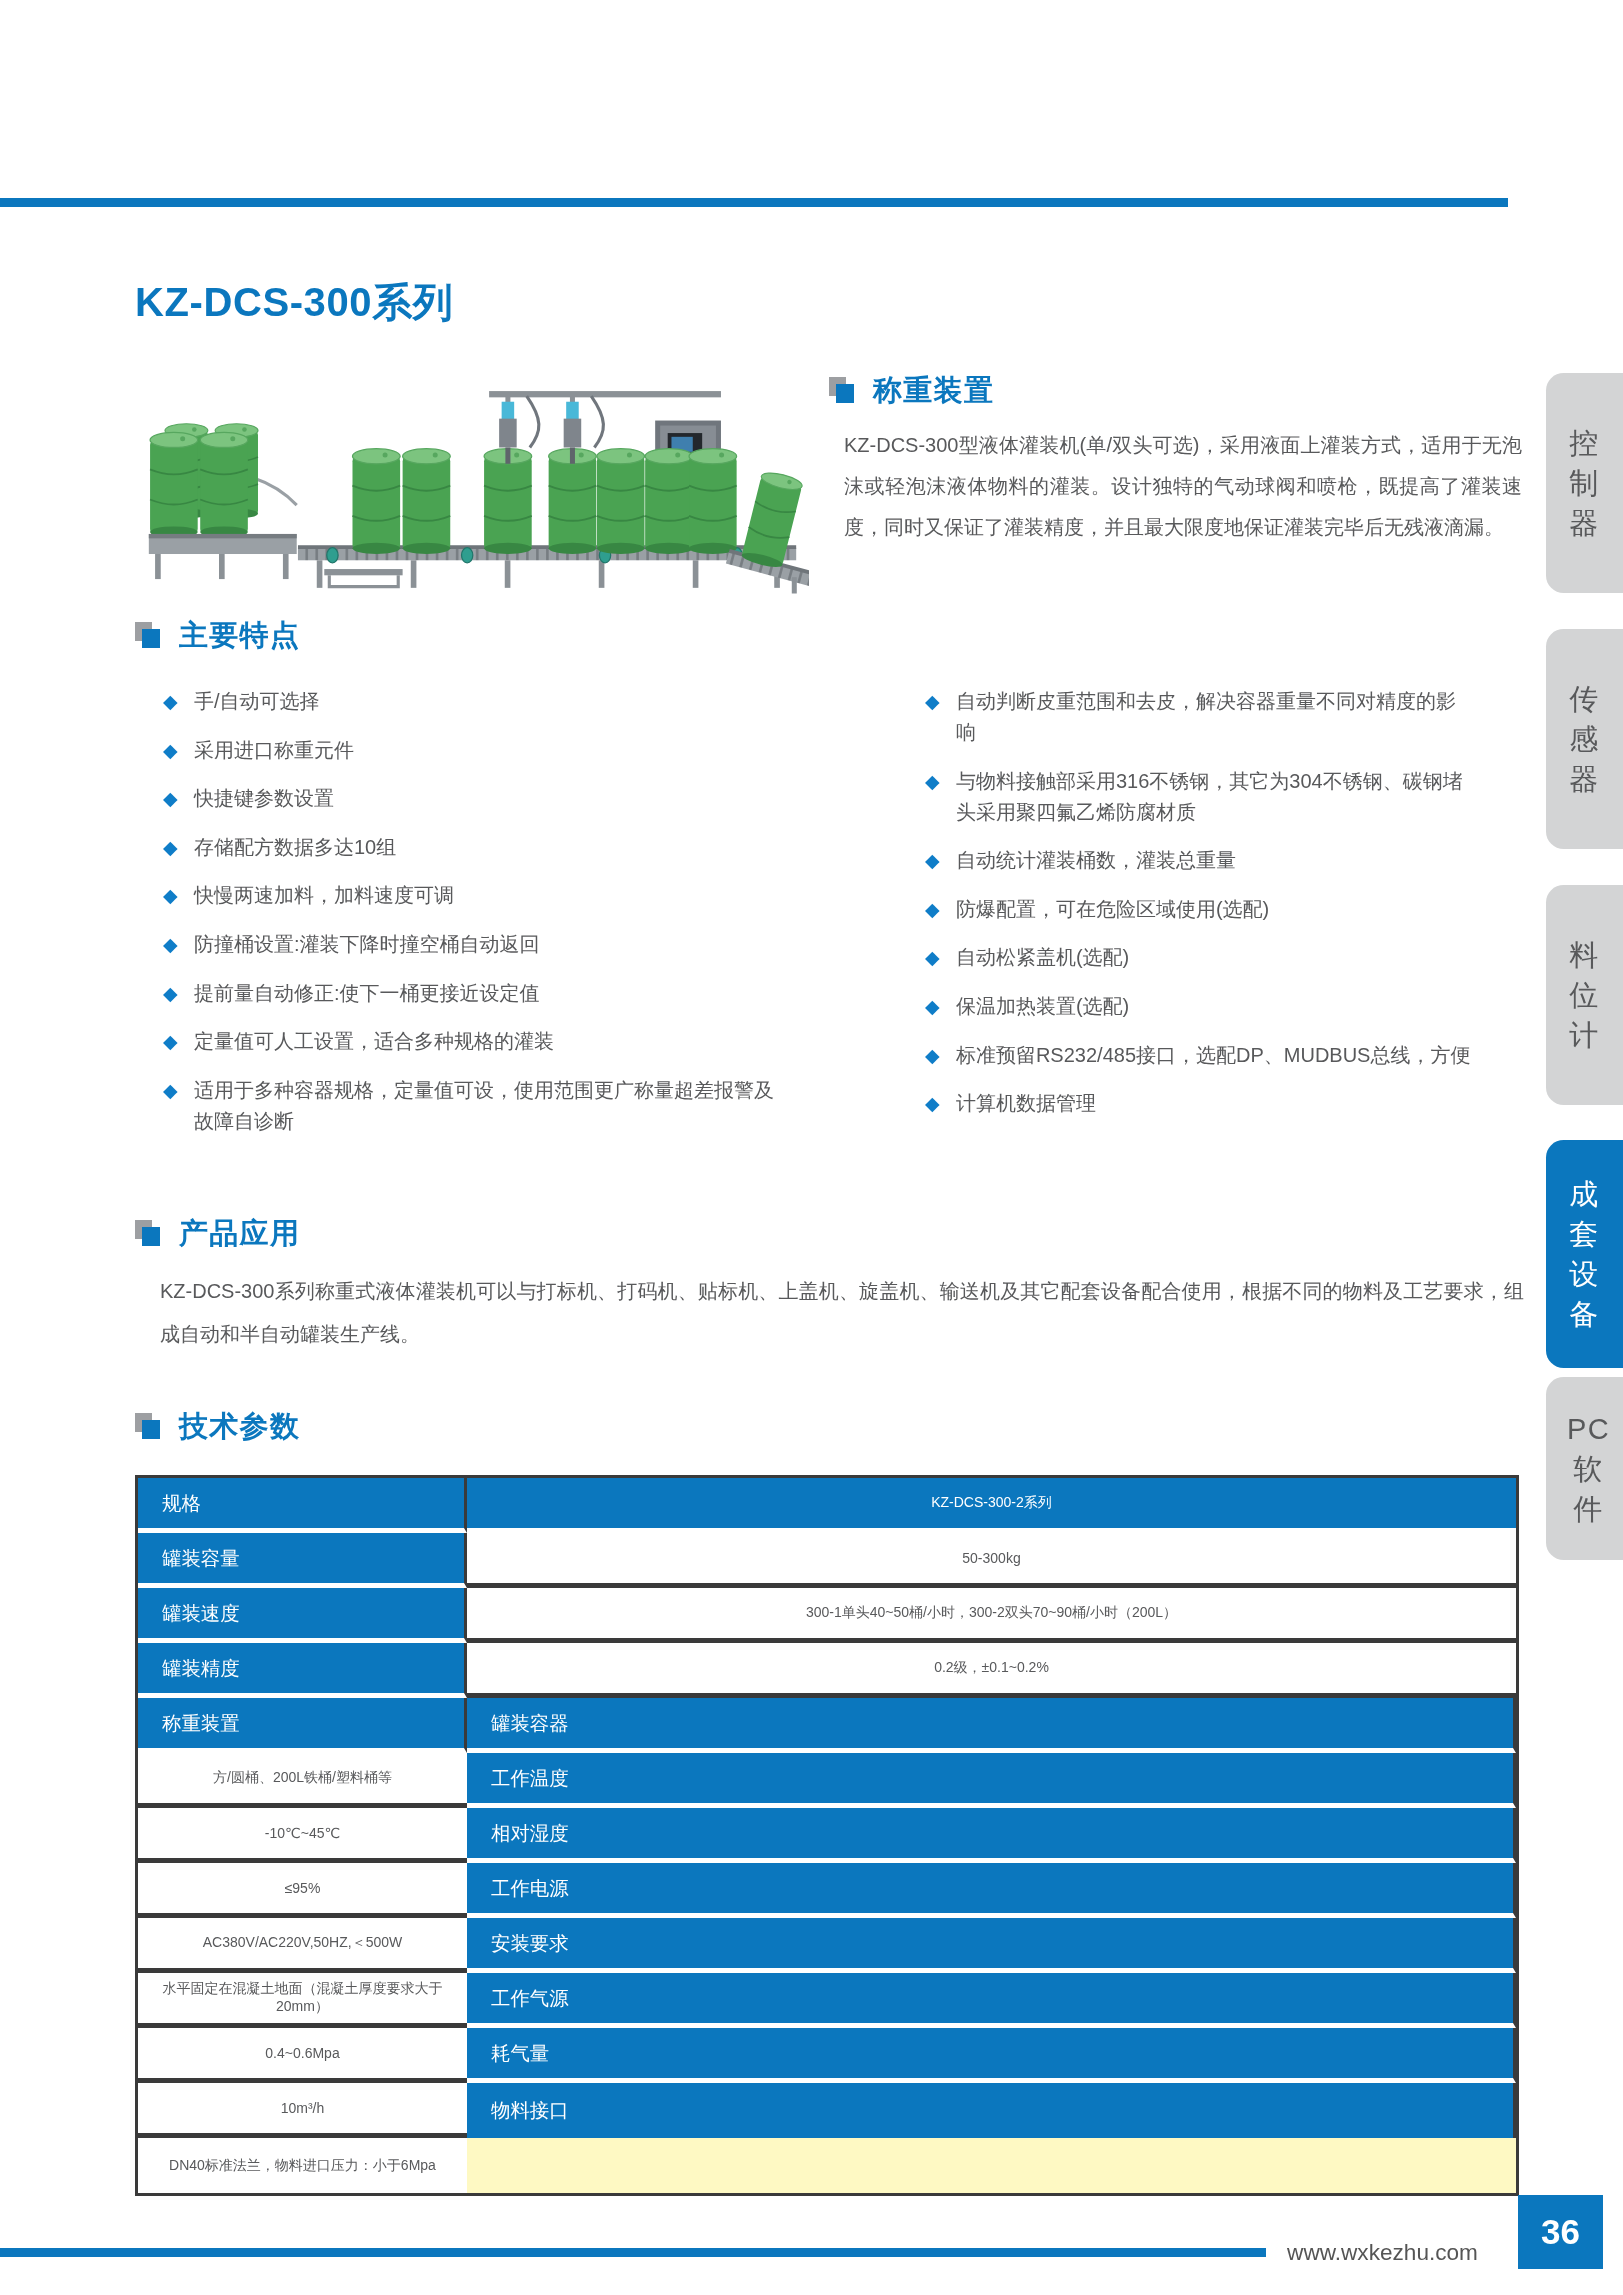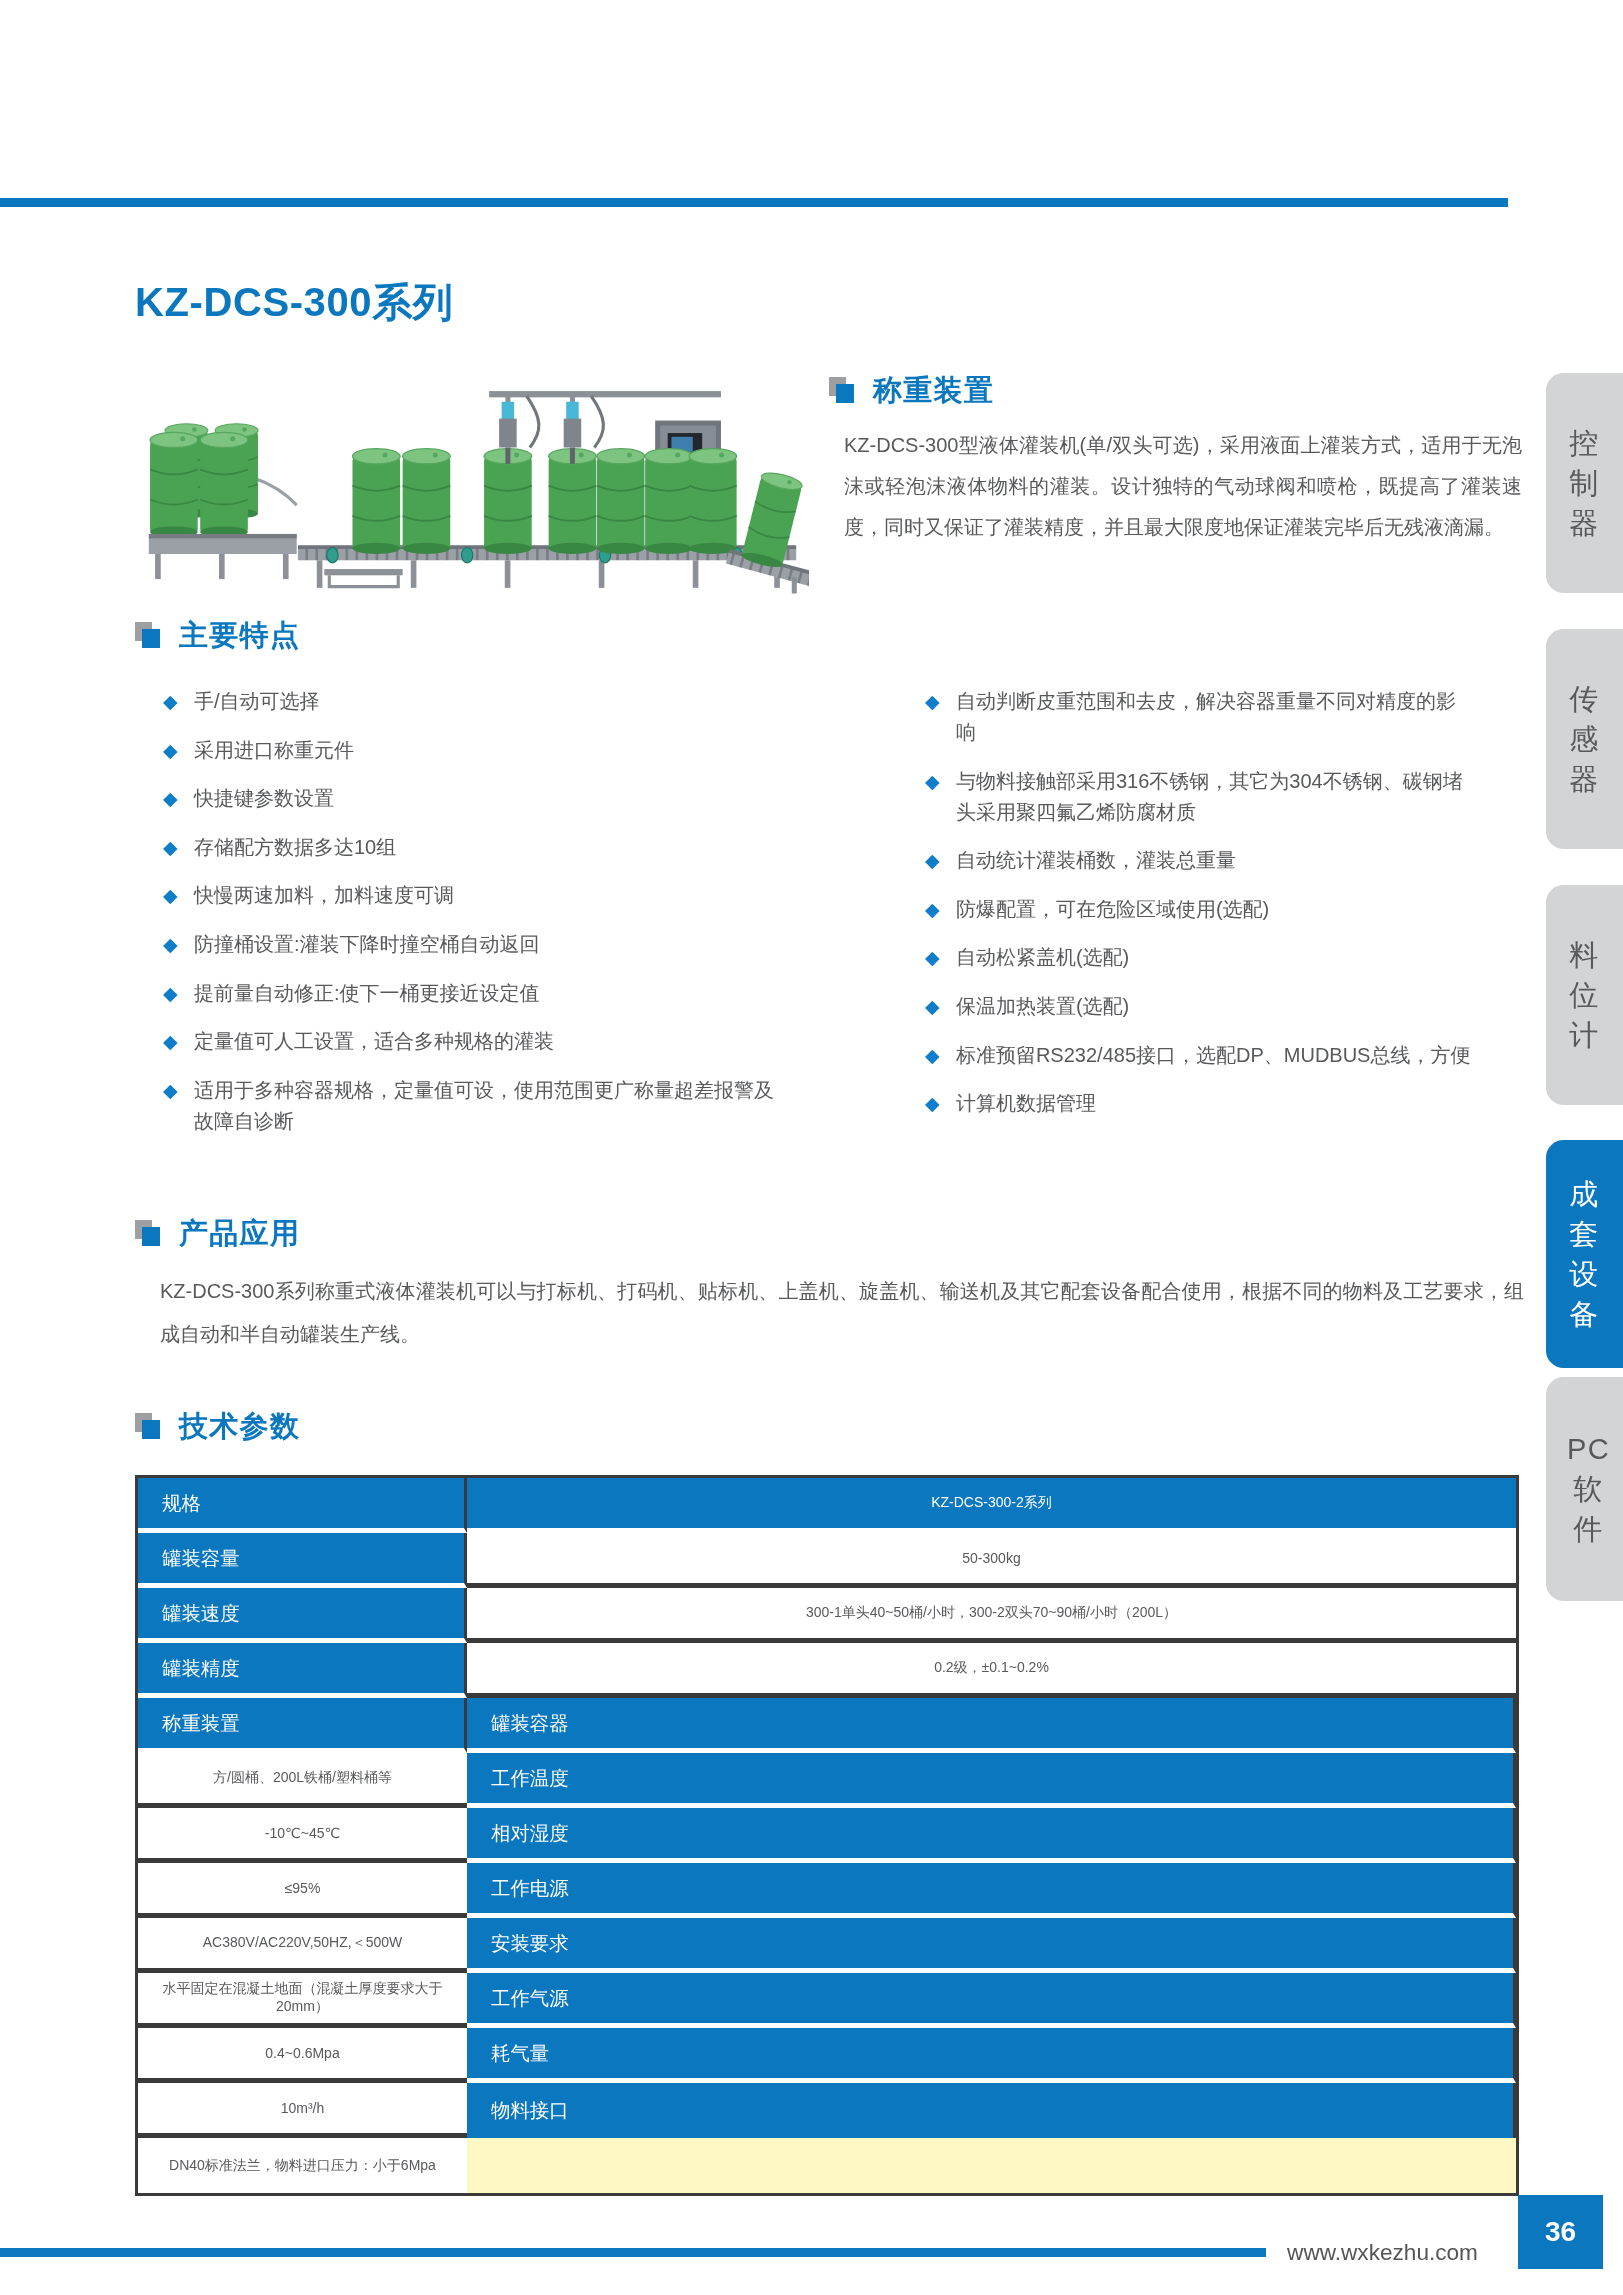--- a/index.html
+++ b/index.html
@@ -51,27 +51,27 @@
   .sp-label.last,.sp-value.last{border-bottom:none;}
 
   .tab{position:absolute;right:0;width:77px;background:var(--gray-tab);color:var(--txt);
        border-radius:17.6px 0 0 17.6px;display:flex;align-items:center;justify-content:center;
        text-align:center;font-size:29px;line-height:40px;white-space:pre-line;letter-spacing:1.3px;}
   .tab.active{background:var(--blue);color:#fff;}
   .tab-1{top:373px;height:220px;}
   .tab-2{top:629px;height:220px;}
   .tab-3{top:885px;height:220px;}
   .tab-4{top:1140px;height:228px;}
-  .tab-5{top:1377px;height:224px;padding-left:8px;}
+  .tab-5{top:1377px;height:183px;padding-left:8px;}
 
   .footer-line{position:absolute;left:0;top:2248px;width:1266px;height:8.8px;background:var(--blue);}
   .footer-site{position:absolute;left:1279px;top:2238px;width:207px;text-align:center;
                font-size:22.6px;line-height:30px;color:#555;}
   .page-badge{position:absolute;left:1518px;top:2195px;width:85px;height:74px;background:var(--blue);
-              color:#fff;font-size:28px;font-weight:bold;display:flex;align-items:center;justify-content:center;}
+              color:#fff;font-size:35px;font-weight:bold;display:flex;align-items:center;justify-content:center;}
 </style>
 </head>
 <body>
 
 <div class="topbar"></div>
 
 <h1 class="page-title">KZ-DCS-300系列</h1>
 
 <div class="illustration">
   <svg width="668" height="235" viewBox="0 0 1065 375">

